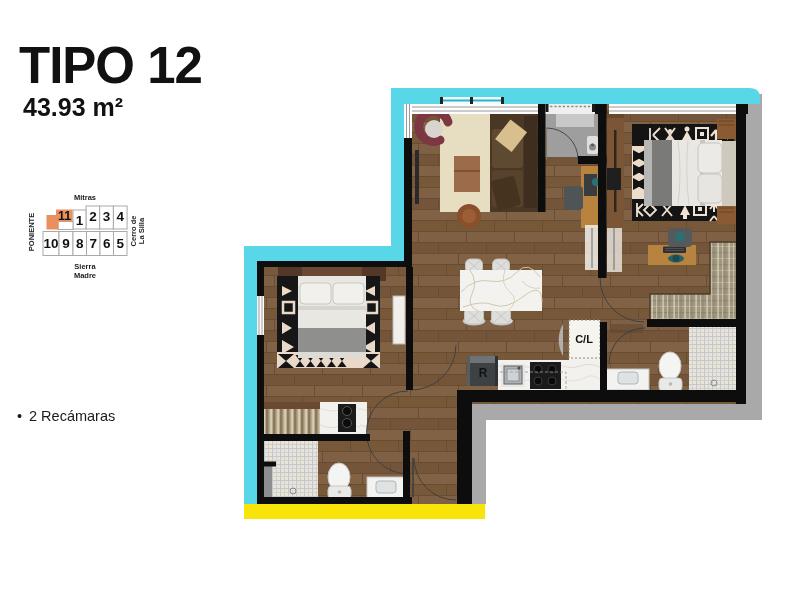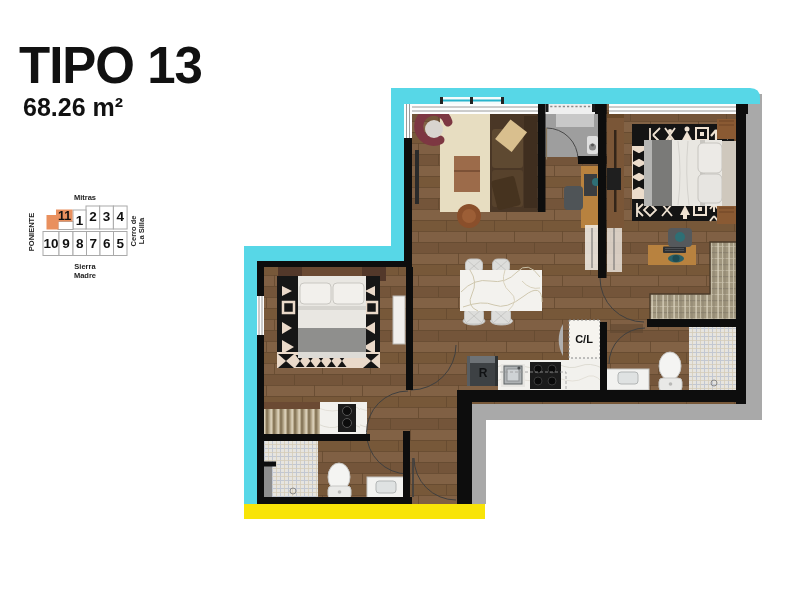--- a/index.html
+++ b/index.html
@@ -6,23 +6,24 @@
 body{font-family:"Liberation Sans",sans-serif;position:relative;}
 #title{position:absolute;left:19px;top:36px;font-size:51px;font-weight:bold;letter-spacing:-1px;color:#111;}
 #sub{position:absolute;left:23px;top:93px;font-size:25px;font-weight:bold;color:#111;}
 #feat{position:absolute;left:17px;top:408px;font-size:14.5px;color:#1a1a1a;}
 #feat div{height:16.8px;line-height:16.8px;}
 #feat span{display:inline-block;width:12px;}
 svg{position:absolute;left:0;top:0;}
 </style>
 </head>
 <body>
-<div id="title">TIPO 13</div>
-<div id="sub">68.26 m²</div>
+<div id="title">TIPO 12</div>
+<div id="sub">43.93 m²</div>
 <div id="feat">
+<div><span>•</span>2 Recámaras</div>
 </div>
 <svg width="806" height="597" viewBox="0 0 806 597">
 <defs>
 <pattern id="wood" width="48" height="44" patternUnits="userSpaceOnUse">
   <rect width="48" height="44" fill="#7b5b40"></rect>
   <rect y="0" width="48" height="11" fill="#775839"></rect>
   <rect y="11" width="48" height="11" fill="#806044"></rect>
   <rect y="22" width="48" height="11" fill="#74553a"></rect>
   <rect y="33" width="48" height="11" fill="#826245"></rect>
   <rect y="0" width="48" height="0.8" fill="#64492f"></rect>

